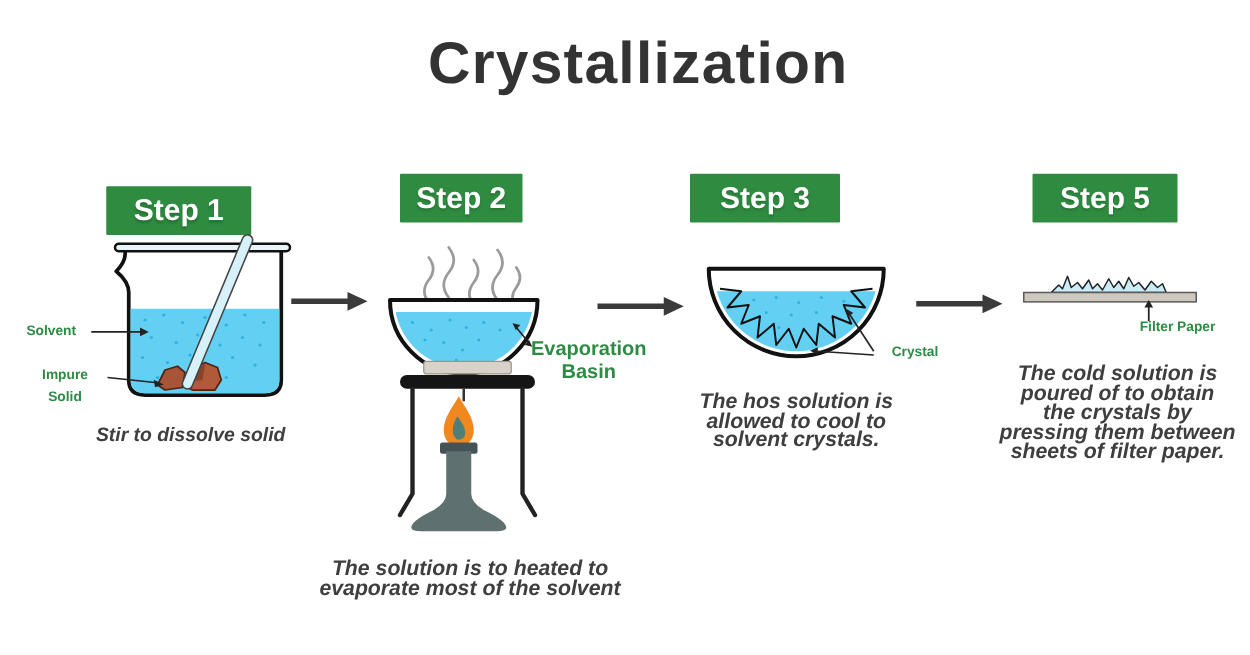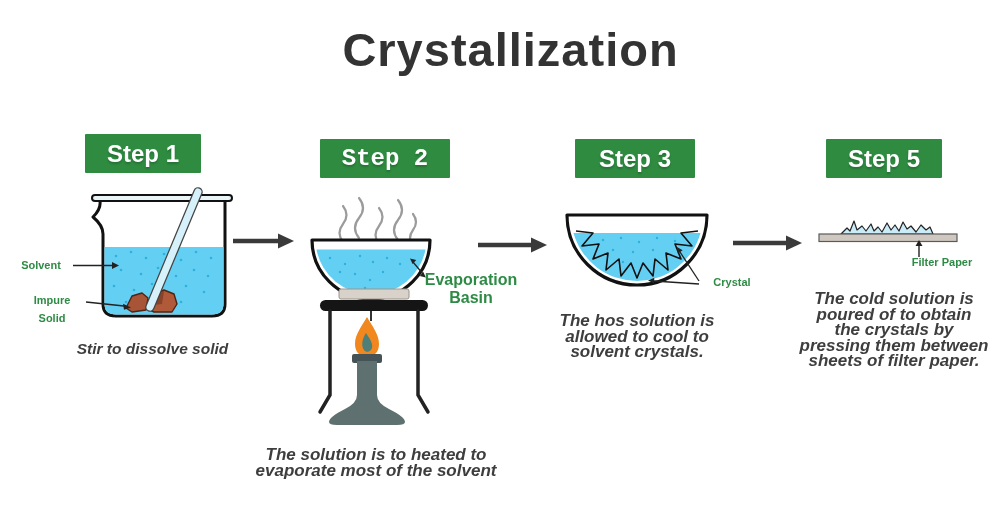--- a/index.html
+++ b/index.html
@@ -10,23 +10,23 @@
   .title{
     position:absolute;left:0;right:0;top:22px;margin:0;text-align:center;
     font-size:47px;font-weight:800;color:#333333;letter-spacing:1px;padding-left:21px;
   }
   .badge{
     position:absolute;height:39px;background:#2e8b40;color:#ffffff;
     display:flex;align-items:center;justify-content:center;
     font-size:24px;font-weight:700;border-radius:1px;
     text-shadow:0 2px 2px rgba(0,0,0,0.18);
   }
-  .b1{left:85px;top:134px;width:116px;}
-  .b2{left:320px;top:139px;width:130px;font-family:Liberation Mono, monospace;}
-  .b3{left:575px;top:139px;width:120px;}
+  .b1{left:85px;top:149px;width:116px;}
+  .b2{left:320px;top:139px;width:98px;}
+  .b3{left:552px;top:139px;width:120px;}
   .b4{left:826px;top:139px;width:116px;}
   .glabel{
     position:absolute;color:#2e8b45;font-weight:700;font-size:11px;
     text-align:center;line-height:18px;white-space:pre-line;
   }
   .caption{
     position:absolute;color:#3e3e3e;font-weight:700;font-style:italic;
     font-size:17px;line-height:15.5px;text-align:center;white-space:pre-line;
   }
   .illus{position:absolute;}

